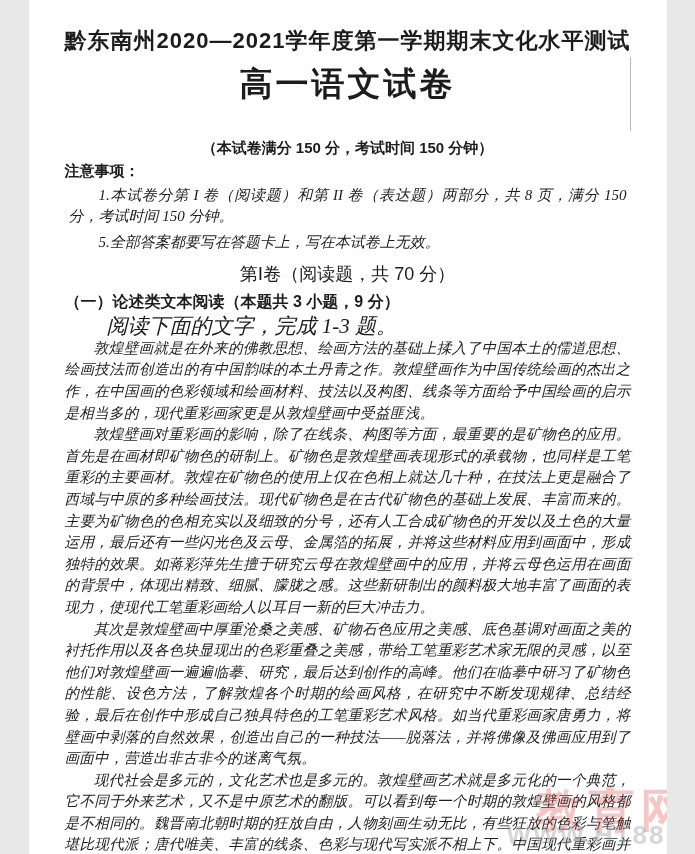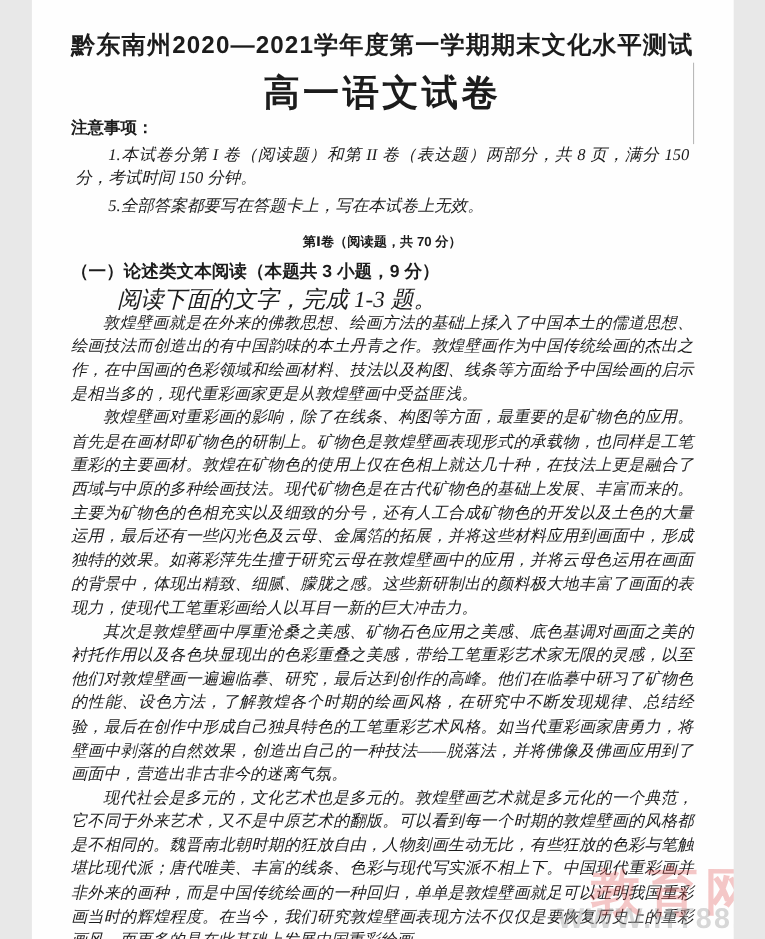--- a/index.html
+++ b/index.html
@@ -49,22 +49,22 @@
   .notice-item {
     font-style: italic;
     font-size: 15px;
     line-height: 21.4px;
     text-indent: 2em;
     text-align: justify;
     margin: 4px;
   }
   .section-heading {
     font-family: "Liberation Sans", "DejaVu Sans", sans-serif;
-    font-weight: 700;
-    font-size: 12px;
+    font-weight: 400;
+    font-size: 18px;
     line-height: 24px;
     margin-top: 9px;
   }
   .part-heading, .subpart-heading {
     font-family: "Liberation Sans", "DejaVu Sans", sans-serif;
     font-weight: 700;
     font-size: 16px;
     line-height: 22px;
     margin-top: 5px;
   }
@@ -123,20 +123,21 @@
 <body>
 
 <div class="page">
 
   <div class="scan-line"></div>
 
   <h1 class="exam-title-1 t-center">黔东南州2020—2021学年度第一学期期末文化水平测试</h1>
 
   <h2 class="exam-title-2 t-center">高一语文试卷</h2>
 
+  <div class="exam-meta t-center">（本试卷满分 150 分，考试时间 150 分钟）</div>
 
   <div class="notice-label">注意事项：</div>
 
   <p class="notice-item">1.本试卷分第 I 卷（阅读题）和第 II 卷（表达题）两部分，共 8 页，满分 150 分，考试时间 150 分钟。</p>
 
   <p class="notice-item">5.全部答案都要写在答题卡上，写在本试卷上无效。</p>
 
   <div class="section-heading t-center">第Ⅰ卷（阅读题，共 70 分）</div>
 
 

